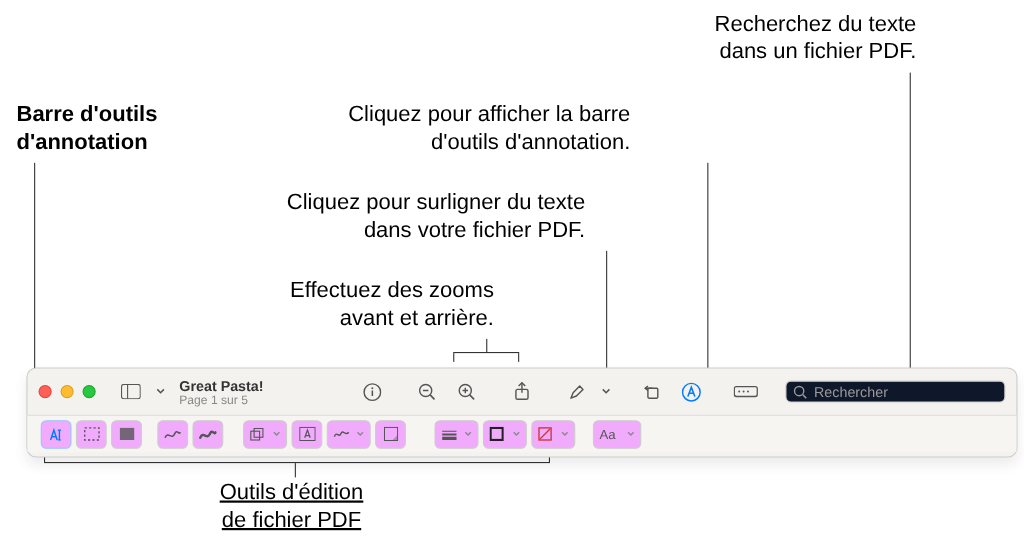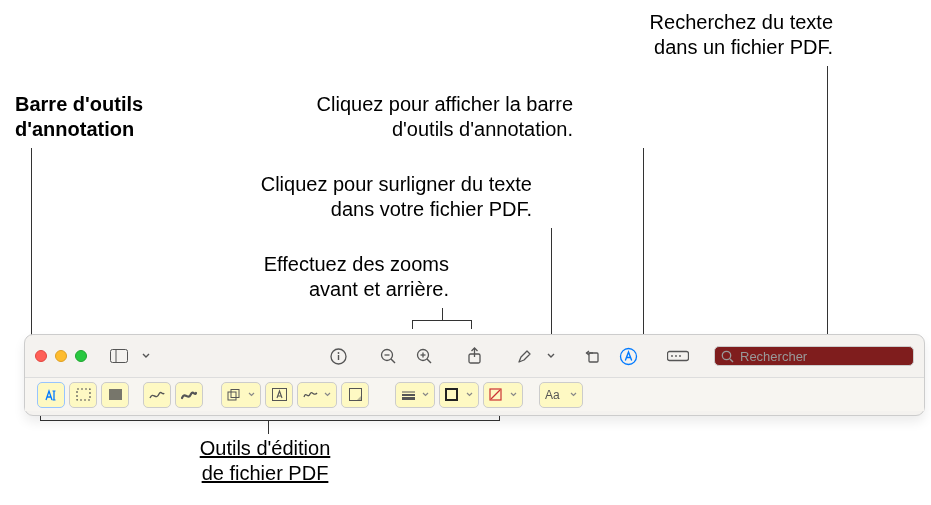--- a/index.html
+++ b/index.html
@@ -58,21 +58,21 @@
   .tb-btn.accent { color:#007aff; }
   .tb-sep { width:6px; }
   .chevmini { width:10px; display:inline-flex; align-items:center; justify-content:center; color:#555;}
   .title-block { display:flex; flex-direction:column; margin-left:4px; margin-right:8px; min-width:130px;}
   .title-block .t1 { font-weight:600; font-size:13px; color:#333;}
   .title-block .t2 { font-size:11px; color:#888;}
   .spacer-flex { flex:1; }
   .search {
     height:20px;
     display:flex; align-items:center;
-    background:#7f1d1d;
+    background:#0f172a;
     border:1px solid #ccc;
     border-radius:5px;
     padding:0 6px;
     color:#999;
     font-size:13px;
     gap:6px;
     min-width:200px;
   }
   .toolbar2 {
     height:34px;
@@ -80,21 +80,21 @@
     display:flex;
     align-items:center;
     padding:0 12px;
     gap:4px;
     background:#f7f5f1;
   }
   .tool {
     width:28px; height:26px;
     border:1px solid #ccc;
     border-radius:5px;
-    background:#fef9c3;
+    background:#f0abfc;
     display:inline-flex; align-items:center; justify-content:center;
     color:#555;
     font-size:13px;
   }
   .tool.split { width:40px; justify-content:space-between; padding:0 5px;}
   .tool .mini { color:#888;}
   svg { display:block; }
   .bracket { position:absolute; border-top:1px solid #333; }
   .bracket::before, .bracket::after {
     content:""; position:absolute; top:0; width:1px; height:8px; background:#333;
@@ -133,20 +133,24 @@
     <div class="tb-btn">
       <svg width="18" height="14" viewBox="0 0 18 14">
           <rect x="0.5" y="0.5" width="17" height="13" rx="2" fill="none" stroke="currentColor"></rect>
           <line x1="6" y1="0.5" x2="6" y2="13.5" stroke="currentColor"></line>
         </svg>
     </div>
     <div class="chevmini">
       <svg width="8" height="6" viewBox="0 0 8 6">
           <path d="M1 1 L4 4 L7 1" fill="none" stroke="currentColor" stroke-width="1.4"></path>
         </svg>
+    </div>
+    <div class="title-block">
+      <div class="t1">Great Pasta!</div>
+      <div class="t2">Page 1 sur 5</div>
     </div>
     <div class="spacer-flex"></div>
     <div class="tb-btn">
       <svg width="17" height="17" viewBox="0 0 17 17">
           <circle cx="8.5" cy="8.5" r="7.5" fill="none" stroke="currentColor" stroke-width="1.3"></circle>
           <circle cx="8.5" cy="5" r="0.9" fill="currentColor"></circle>
           <rect x="7.8" y="7" width="1.4" height="5" fill="currentColor"></rect>
         </svg>
     </div>
     <div class="tb-sep"></div>

